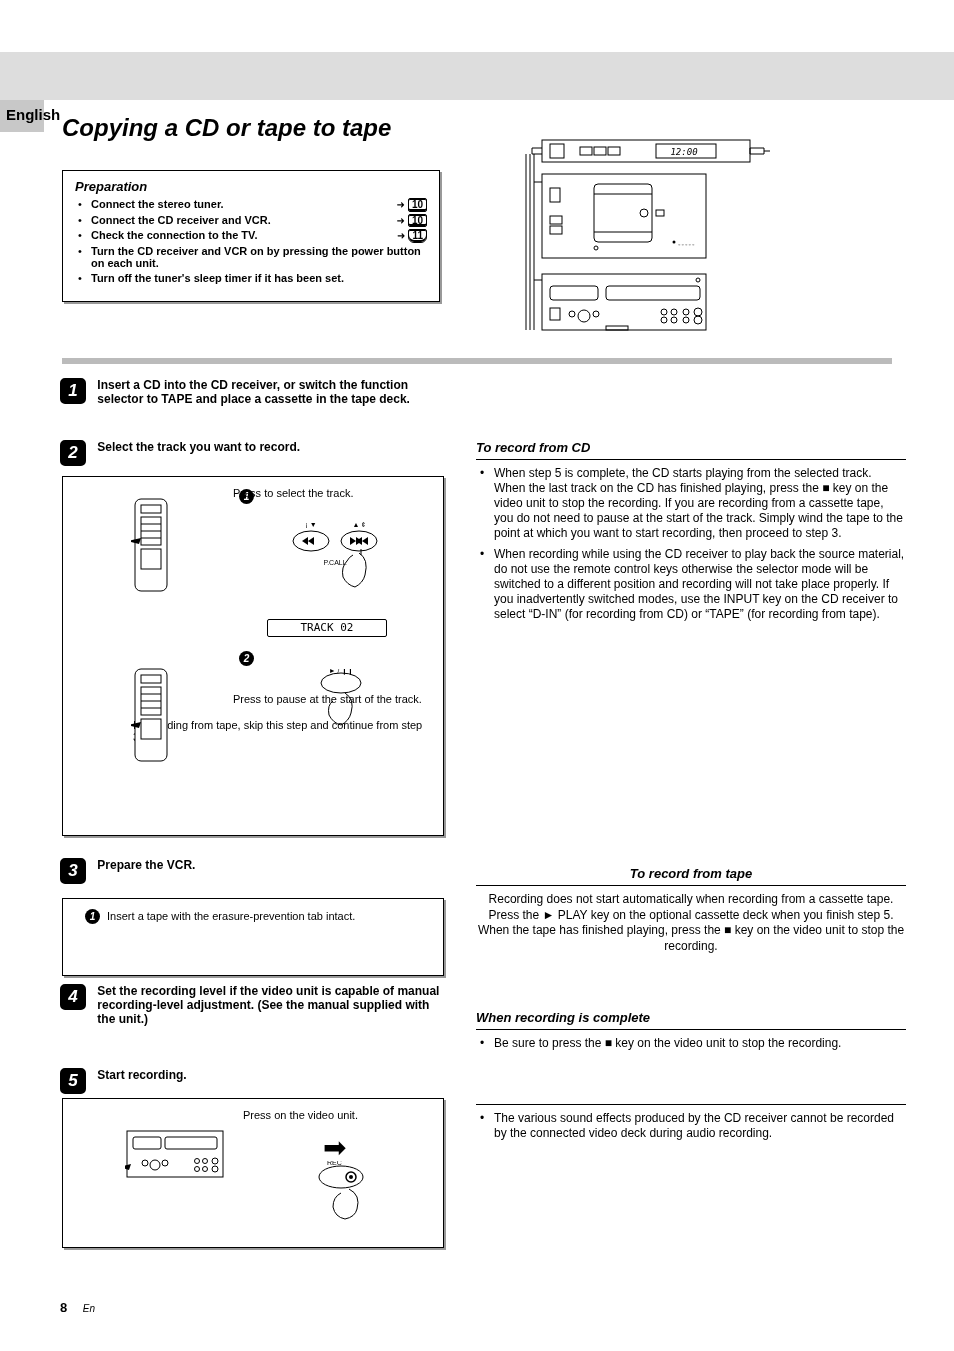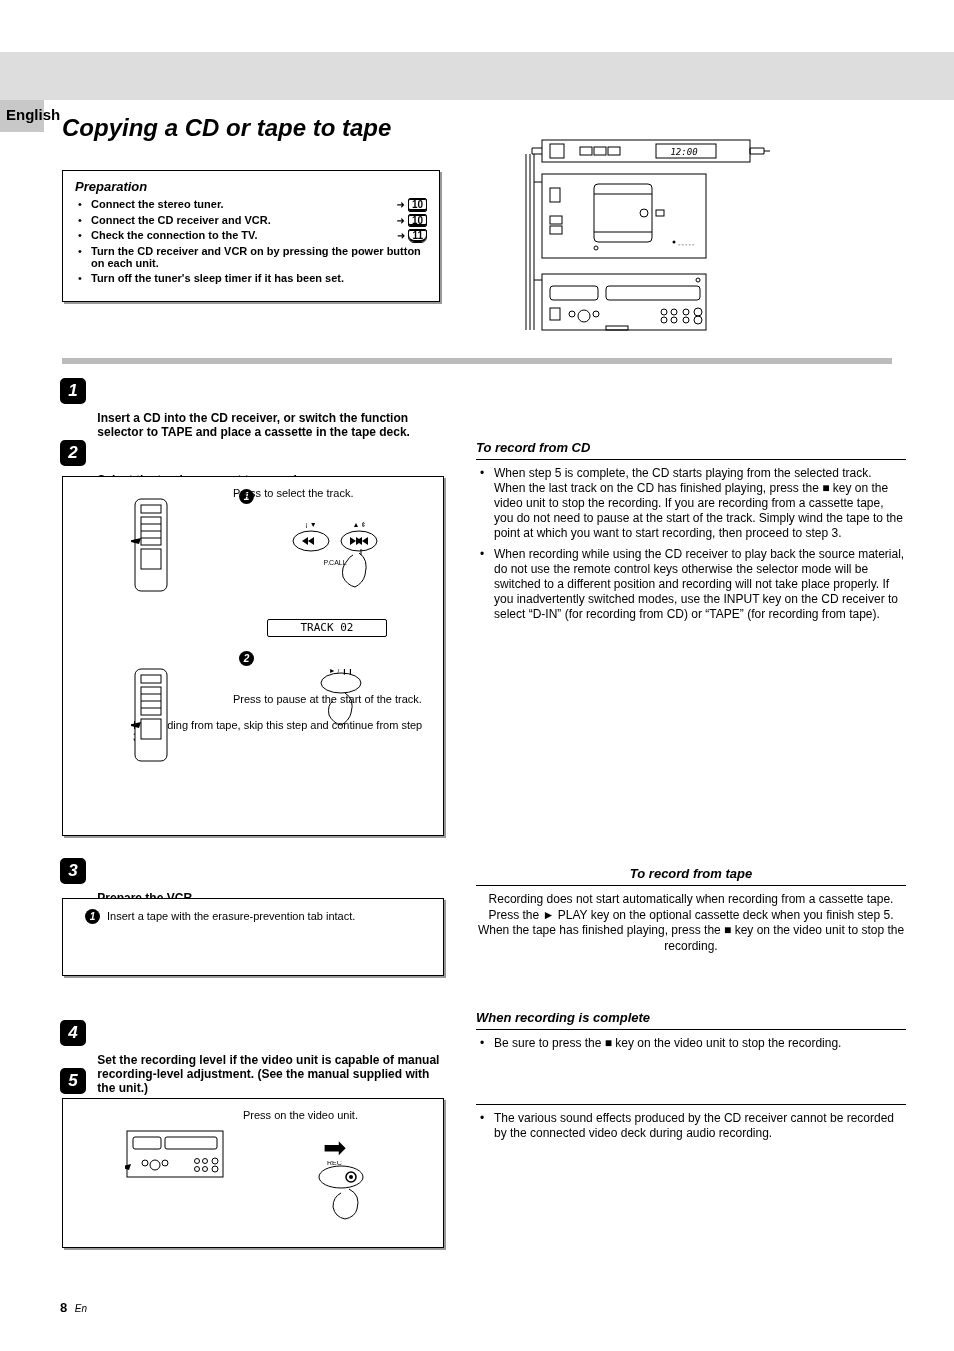--- a/index.html
+++ b/index.html
@@ -9,21 +9,21 @@
     height: 1351px;
     position: relative;
     background: #fff;
     font-size: 12px;
     color: #000;
   }
   .header-band { position: absolute; top: 52px; left: 0; right: 0; height: 48px; background: #ddd; }
   .side-tab { position: absolute; top: 100px; left: 0; width: 44px; height: 32px; background: #c8c8c8; }
   .side-tab-text { position: absolute; top: 106px; left: 6px; font-size: 15px; font-weight: bold; }
   .page-num { position: absolute; top: 1300px; left: 60px; font-size: 13px; font-weight: bold; }
-  .page-num .model { font-weight: normal; font-style: italic; font-size: 10px; margin-left: 4px; }
+  .page-num .model { font-weight: normal; font-style: italic; font-size: 10px; margin-left: 12px; }
   .main-title { position: absolute; top: 114px; left: 62px; font-size: 24px; font-weight: bold; font-style: italic; }
 
   .prep-box { position: absolute; top: 170px; left: 62px; width: 378px; height: 132px; border: 1px solid #000; box-shadow: 2px 2px 0 #999; padding: 8px 12px; }
   .prep-title { font-weight: bold; font-style: italic; font-size: 13px; }
   .prep-list { margin-top: 4px; }
   .prep-list .row { display: flex; align-items: flex-start; gap: 6px; margin-bottom: 2px; font-size: 11px; line-height: 1.15; }
   .prep-list .blt { width: 10px; text-align: center; }
   .prep-list .txt { flex: 1; font-weight: bold; }
   .prep-list .arrow-ref { display: inline-flex; align-items: center; gap: 2px; float: right; }
   .page-ref-box { display: inline-block; border: 1px solid #000; border-radius: 2px; padding: 0 3px; font-size: 10px; font-weight: bold; box-shadow: 0 1px 0 #000 inset, 0 -2px 0 #000 inset; }
@@ -32,25 +32,25 @@
 
   .system-diagram { position: absolute; top: 130px; left: 506px; width: 270px; height: 210px; }
   .sys-svg { width: 100%; height: 100%; }
 
   .hr-thick { position: absolute; left: 62px; right: 62px; height: 6px; background: #bbb; }
   .hr1 { top: 358px; }
 
   .step-row { position: absolute; left: 60px; }
   .step-badge { display: inline-block; width: 26px; height: 26px; border: 2px solid #000; border-radius: 5px; text-align: center; font-weight: bold; font-style: italic; font-size: 17px; line-height: 22px; background: #000; color: #fff; }
   .step-text { display: inline-block; vertical-align: top; margin-left: 8px; font-size: 12px; max-width: 350px; }
-  .step-title { font-weight: bold; margin-top: 33px; }
+  .step-title { font-weight: bold; }
   .step1 { top: 378px; }
   .step2 { top: 440px; }
   .step3 { top: 858px; }
-  .step4 { top: 1020px; }
+  .step4 { top: 984px; }
   .step5 { top: 1068px; }
 
   .panel { position: absolute; left: 62px; width: 382px; border: 1px solid #000; box-shadow: 2px 2px 0 #999; background: #fff; }
   .panel-inner { padding: 10px 14px; font-size: 11px; }
   .panel2 { top: 476px; height: 360px; }
   .panel3 { top: 898px; height: 78px; padding-left: 8px; }
   .panel5 { top: 1098px; height: 150px; }
 
   .circ-num { display: inline-flex; width: 15px; height: 15px; border-radius: 50%; background: #000; color: #fff; align-items: center; justify-content: center; font-size: 10px; font-weight: bold; font-style: italic; margin-right: 4px; }
 

